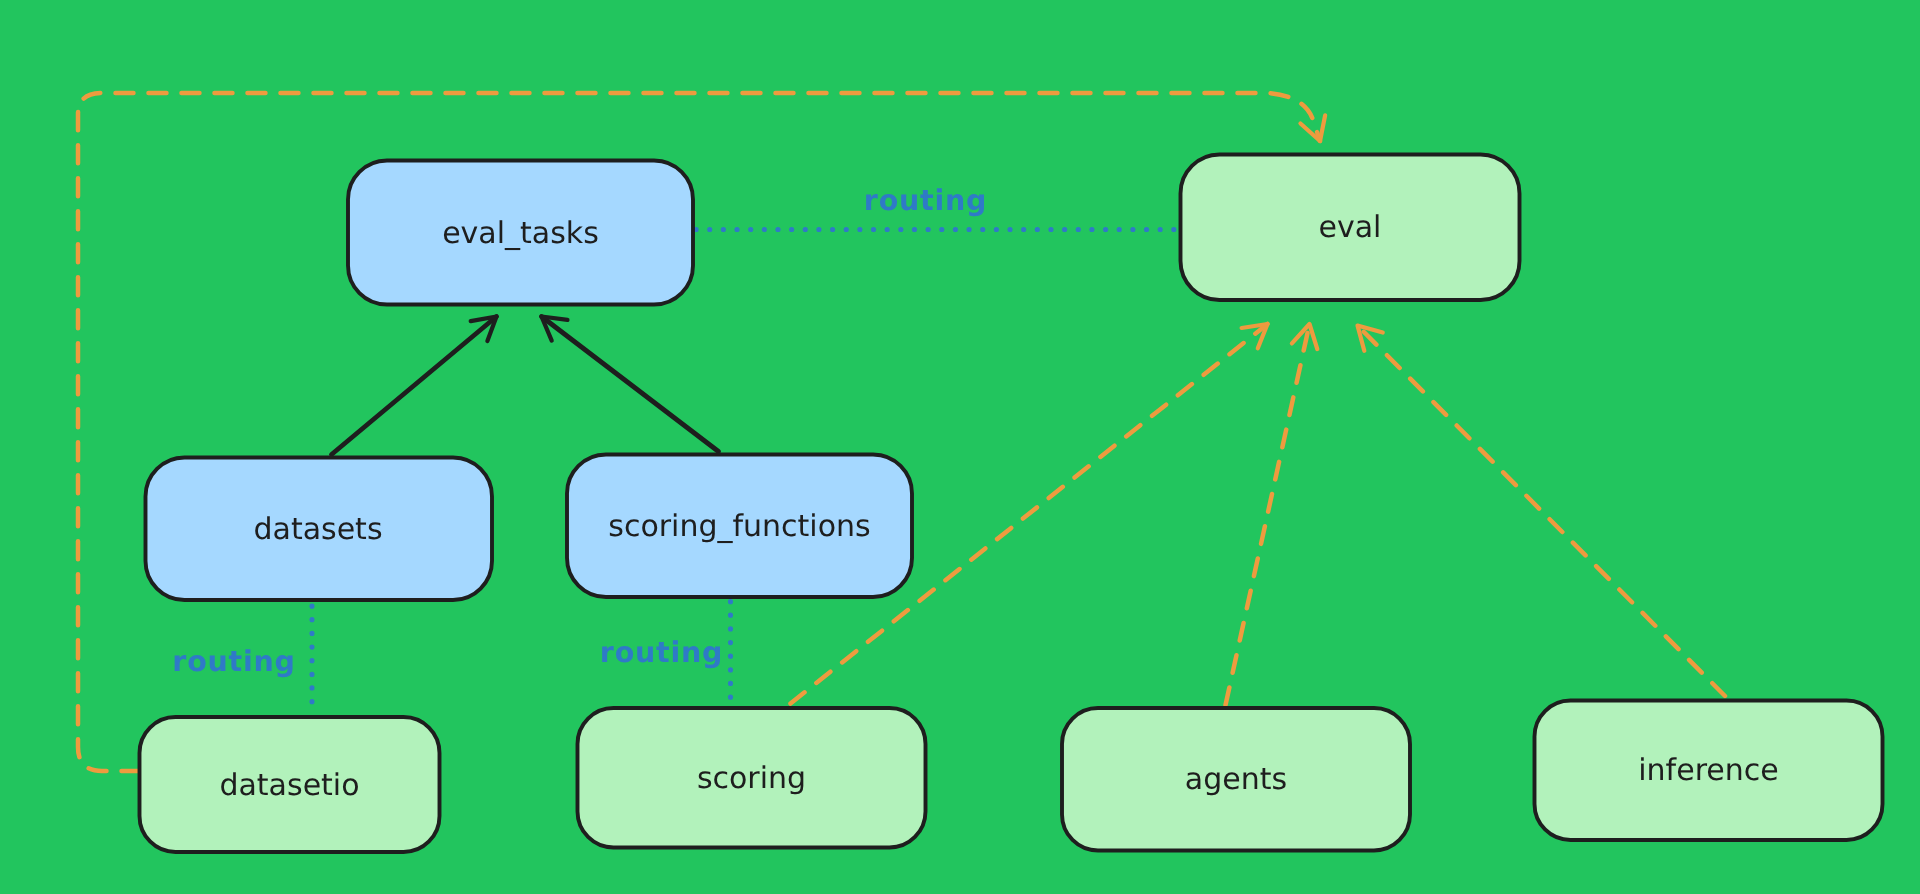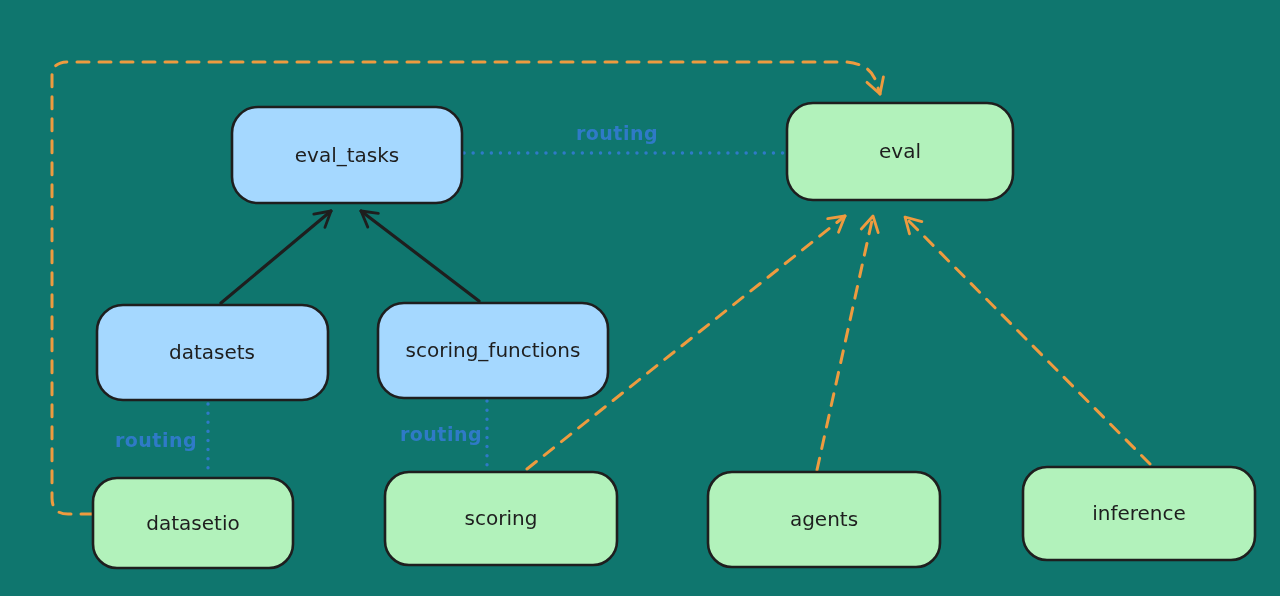--- a/index.html
+++ b/index.html
@@ -8,21 +8,21 @@
     background: #ffffff;
     width: 1280px;
     height: 596px;
     overflow: hidden;
     font-family: "DejaVu Sans", sans-serif;
   }
   .canvas {
     position: relative;
     width: 1280px;
     height: 596px;
-    background: #0f766e;
+    background: #22c55e;
     text-align: center;
   }
   svg { display: block; }
   .node rect {
     stroke: #1e1e1e;
     stroke-width: 2.6;
   }
   .node text {
     fill: #1e1e1e;
     font-family: "DejaVu Sans", sans-serif;

